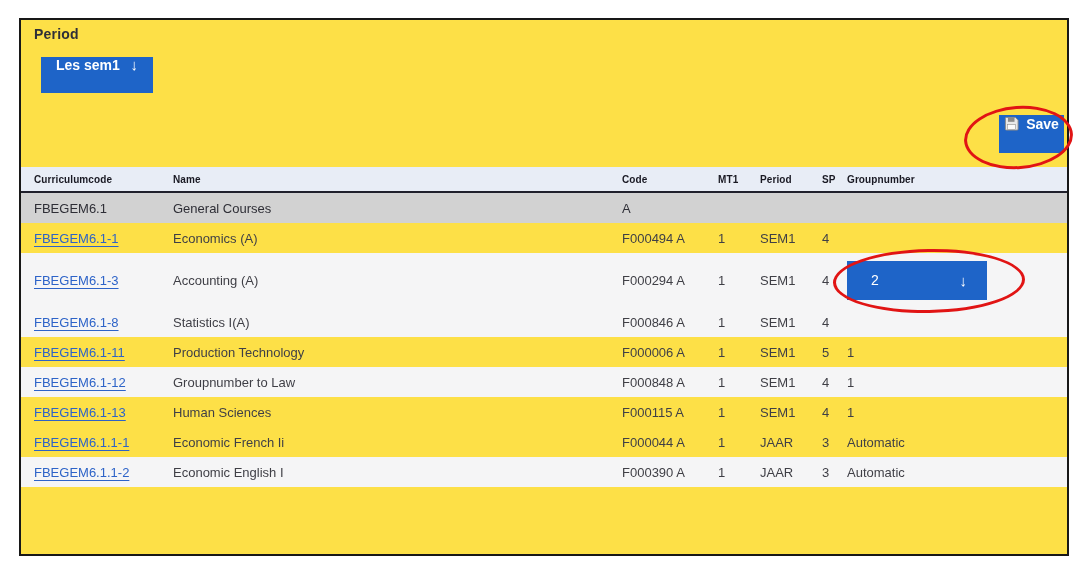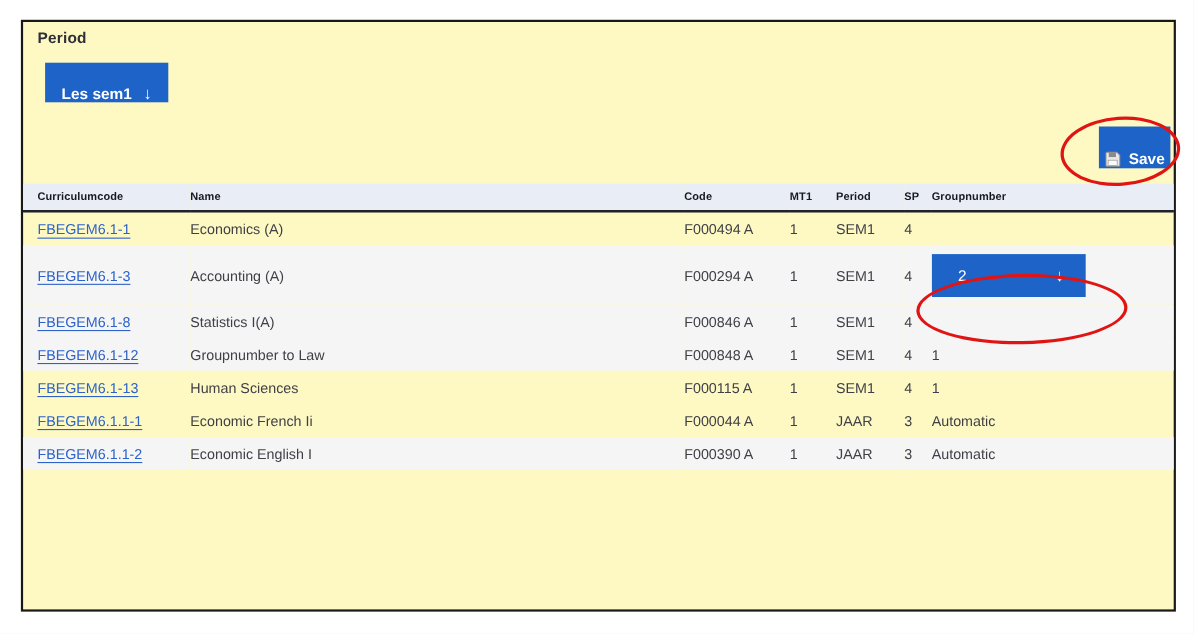--- a/index.html
+++ b/index.html
@@ -10,31 +10,31 @@
     overflow: hidden;
     font-family: "Liberation Sans", sans-serif;
     -webkit-font-smoothing: antialiased;
   }
   .frame {
     position: absolute;
     left: 19px; top: 18px;
     width: 1050px; height: 538px;
     box-sizing: border-box;
     border: 2px solid #181818;
-    background: #fef9c3;
+    background: #fde047;
   }
   .period-label {
     position: absolute; left: 13px; top: 6px;
     font-size: 14px; color: #2f2f38; font-weight: bold;
     letter-spacing: 0.2px;
   }
   .btn-blue {
     background: #1E64C8; color: #ffffff;
     font-weight: bold; font-size: 14px;
-    display: flex; align-items: flex-end;
+    display: flex; align-items: flex-start;
     box-sizing: border-box; cursor: pointer;
     border: none;
   }
   .period-btn {
     position: absolute; left: 20px; top: 37px;
     width: 112px; height: 36px;
     padding: 0 15px;
     justify-content: space-between;
   }
   .arrow-glyph { font-size: 15px; font-weight: bold; line-height: 1; }
@@ -140,20 +140,29 @@
           <th>Curriculumcode</th>
           <th>Name</th>
           <th>Code</th>
           <th>MT1</th>
           <th>Period</th>
           <th>SP</th>
           <th>Groupnumber</th>
         </tr>
       </thead>
       <tbody>
+          <tr class="section">
+            <td><span>FBEGEM6.1</span></td>
+            <td><span>General Courses</span></td>
+            <td><span>A</span></td>
+            <td><span></span></td>
+            <td><span></span></td>
+            <td><span></span></td>
+            <td><span></span></td>
+          </tr>
           <tr>
             <td><a href="#" class="curr-link">FBEGEM6.1-1</a></td>
             <td><span>Economics (A)</span></td>
             <td><span>F000494 A</span></td>
             <td><span>1</span></td>
             <td><span>SEM1</span></td>
             <td><span>4</span></td>
             <td><span></span></td>
           </tr>
           <tr class="stripe tall">
@@ -172,20 +181,29 @@
           </tr>
           <tr class="stripe">
             <td><a href="#" class="curr-link">FBEGEM6.1-8</a></td>
             <td><span>Statistics I(A)</span></td>
             <td><span>F000846 A</span></td>
             <td><span>1</span></td>
             <td><span>SEM1</span></td>
             <td><span>4</span></td>
             <td><span></span></td>
           </tr>
+          <tr>
+            <td><a href="#" class="curr-link">FBEGEM6.1-11</a></td>
+            <td><span>Production Technology</span></td>
+            <td><span>F000006 A</span></td>
+            <td><span>1</span></td>
+            <td><span>SEM1</span></td>
+            <td><span>5</span></td>
+            <td><span>1</span></td>
+          </tr>
           <tr class="stripe">
             <td><a href="#" class="curr-link">FBEGEM6.1-12</a></td>
             <td><span>Groupnumber to Law</span></td>
             <td><span>F000848 A</span></td>
             <td><span>1</span></td>
             <td><span>SEM1</span></td>
             <td><span>4</span></td>
             <td><span>1</span></td>
           </tr>
           <tr>

